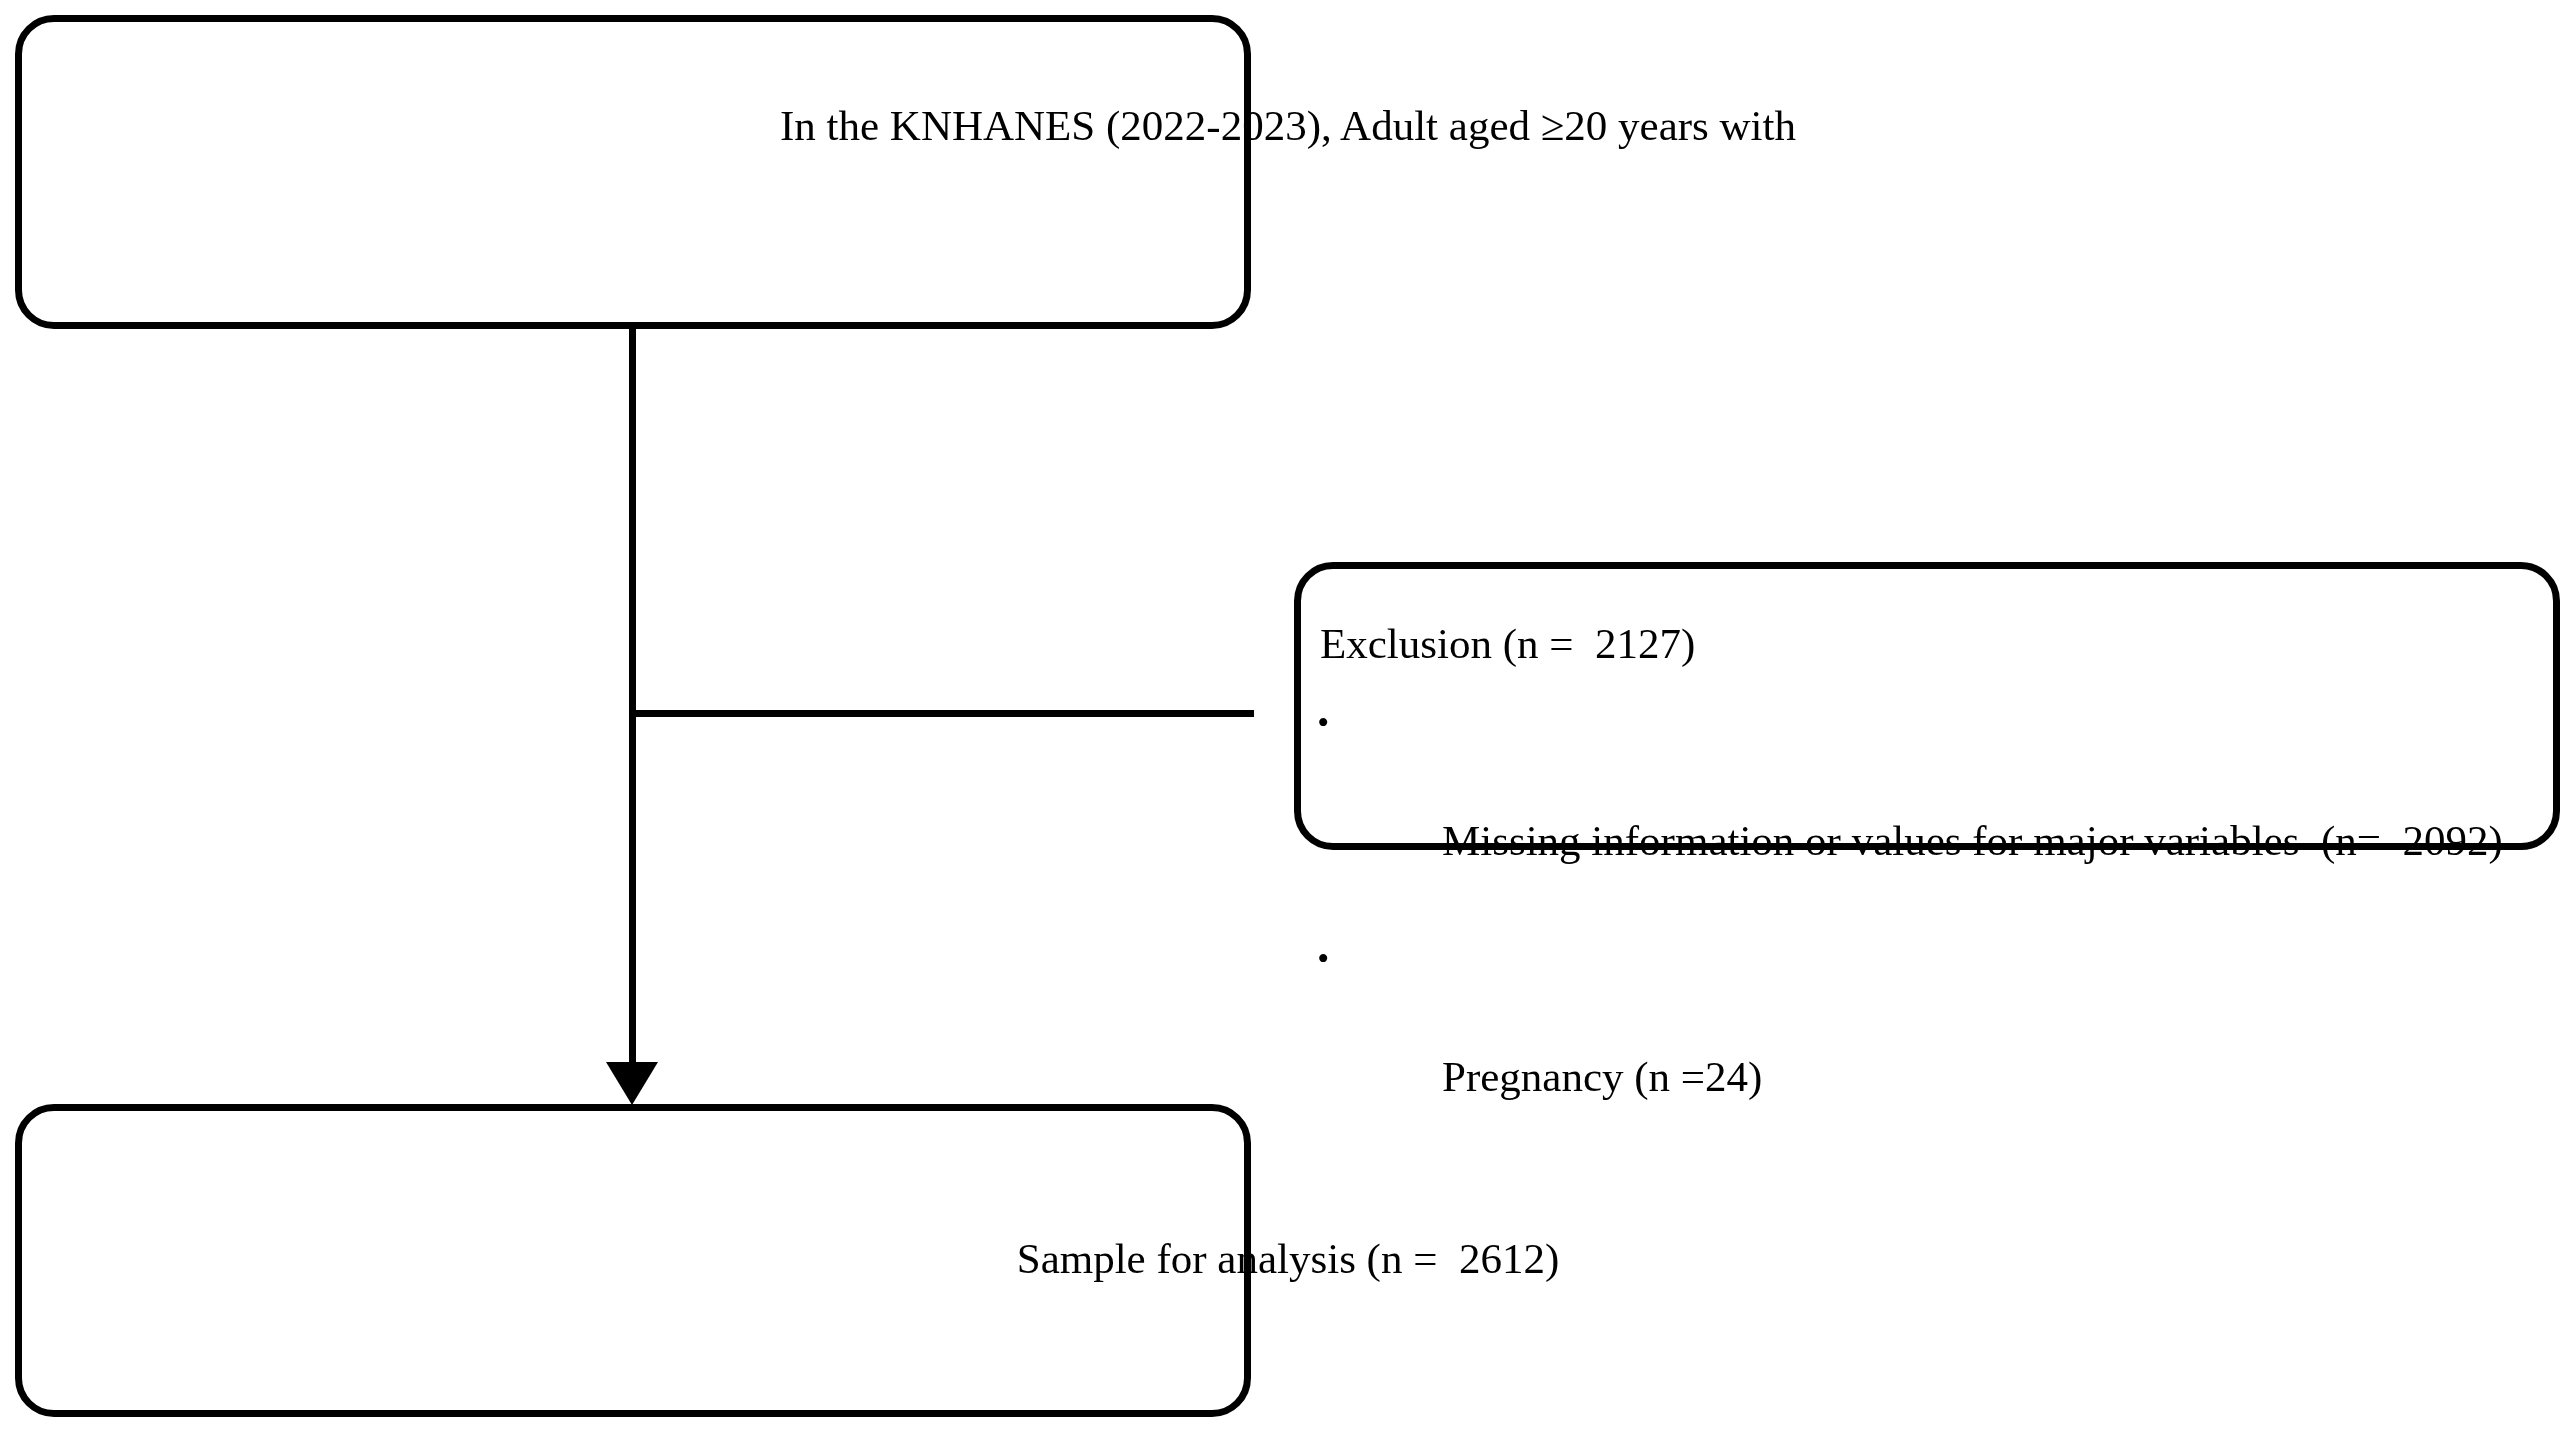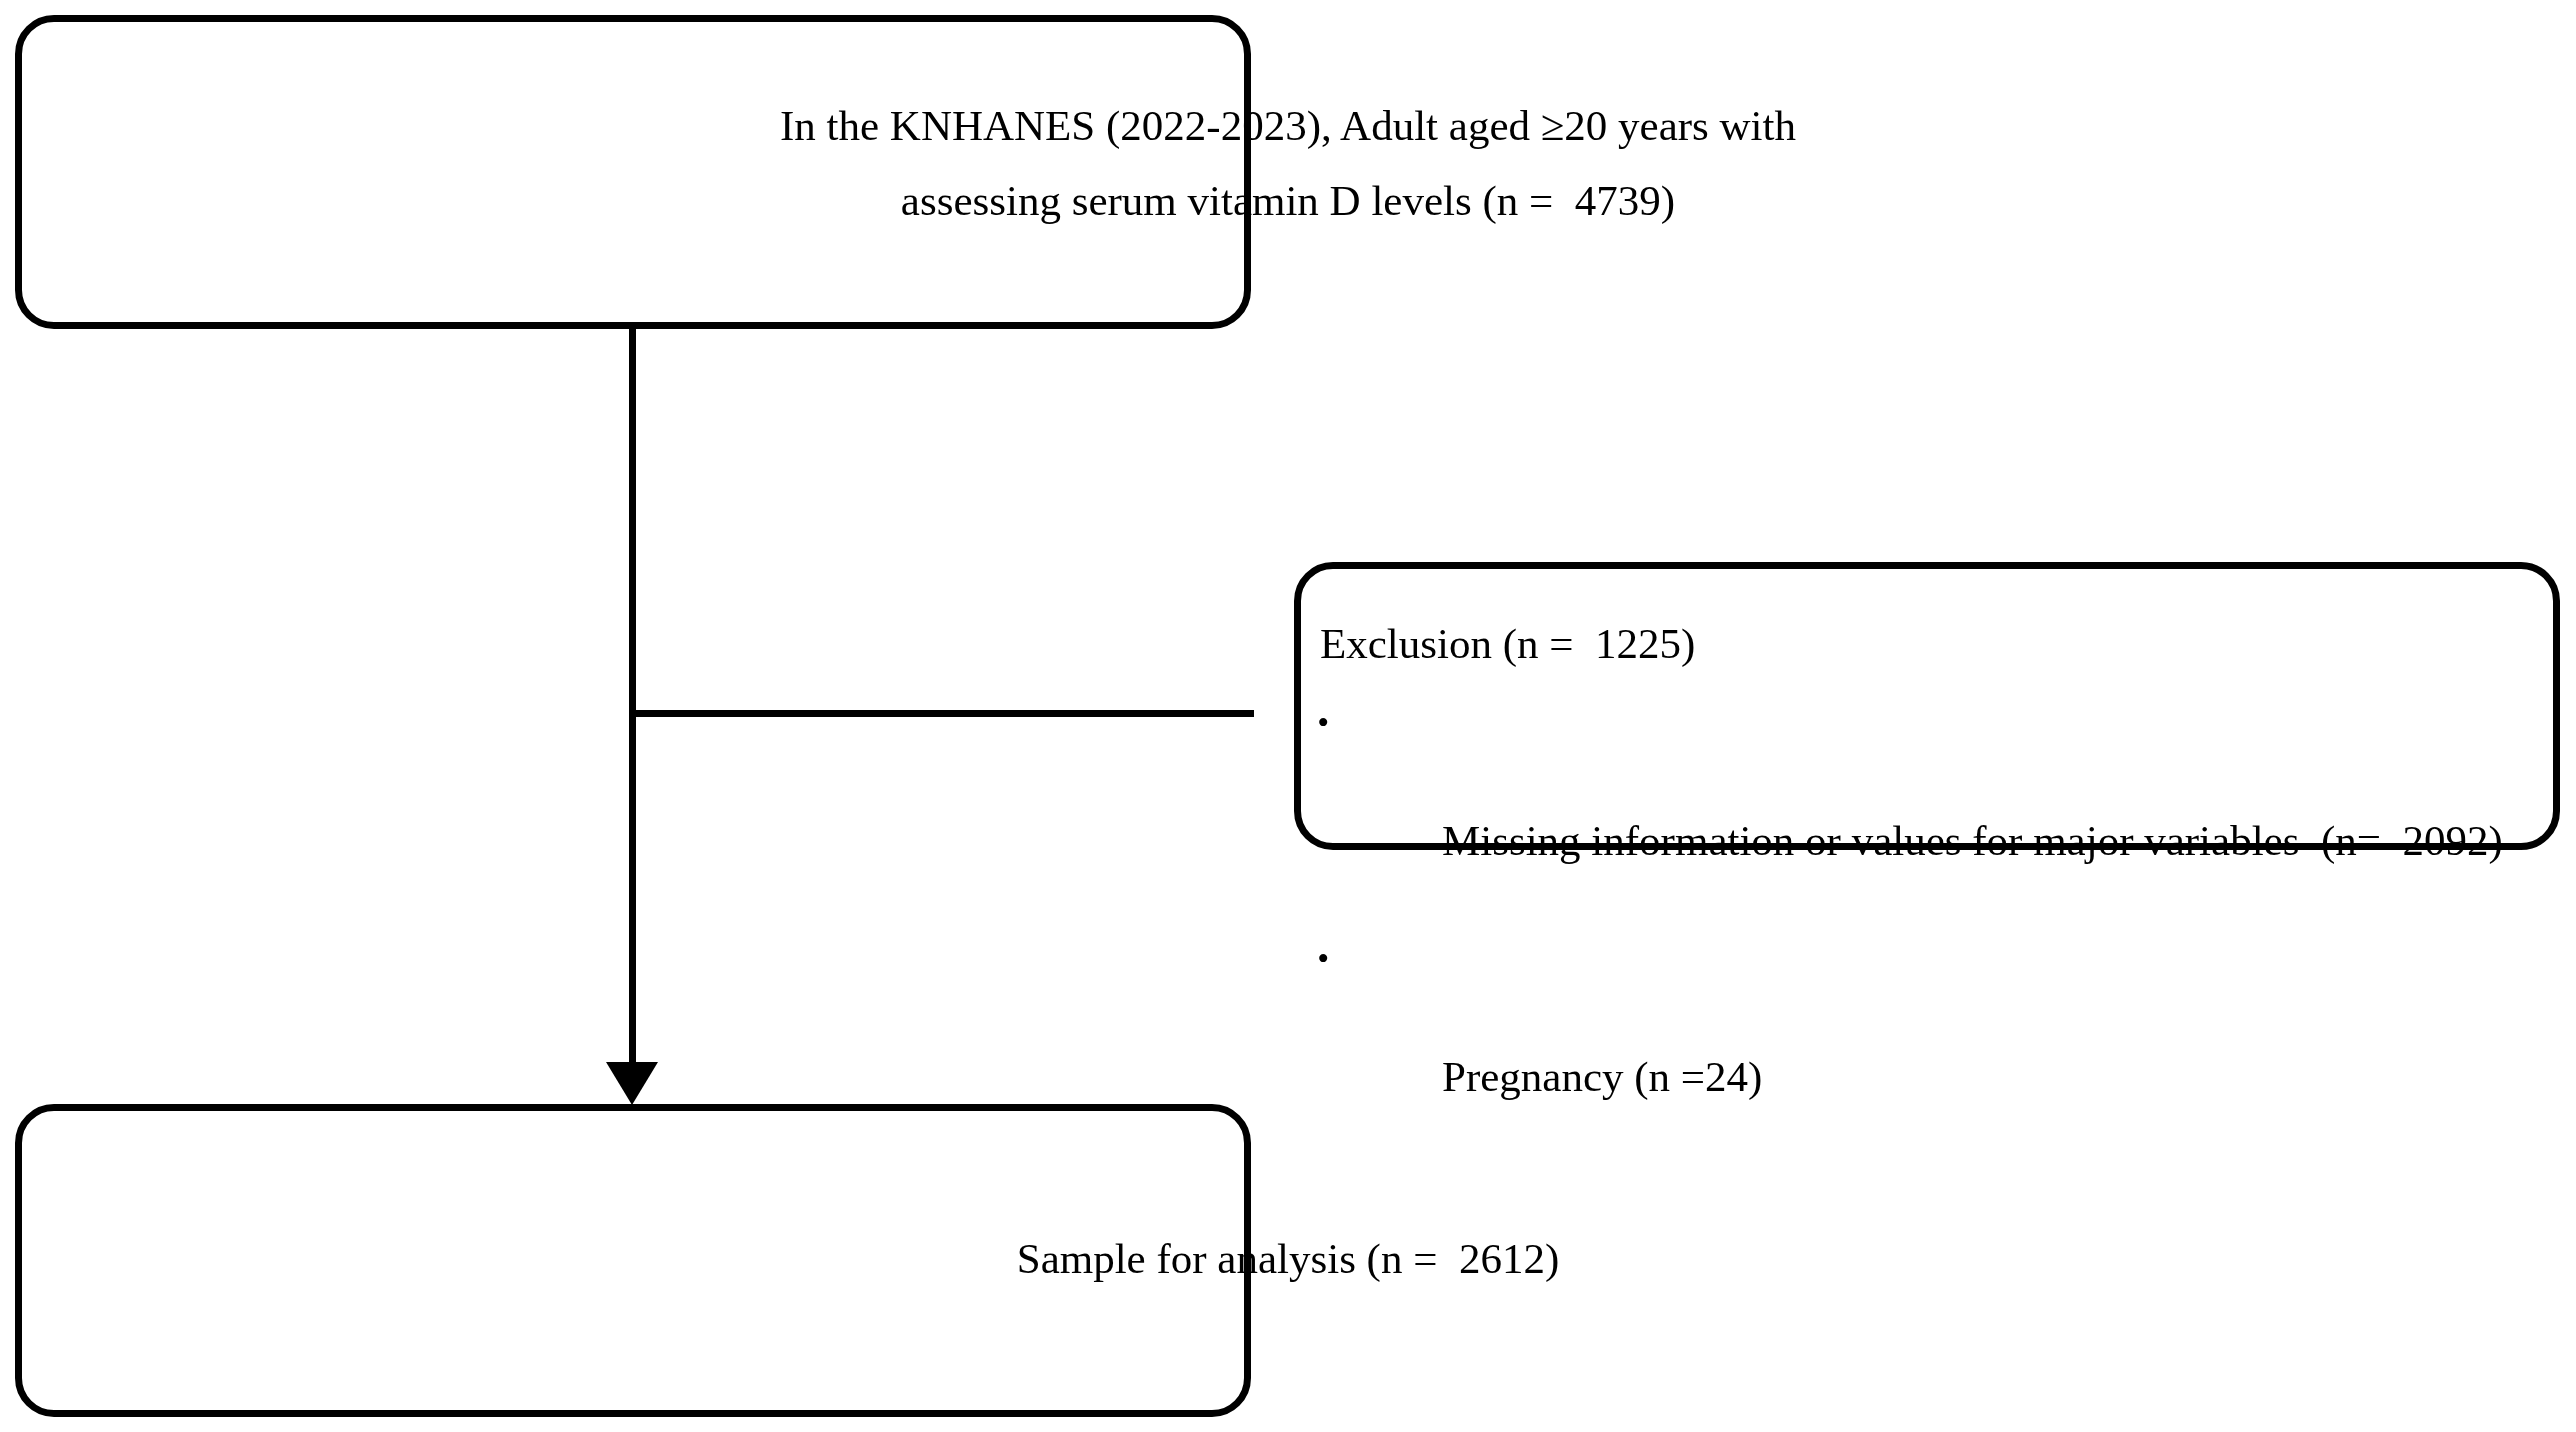--- a/index.html
+++ b/index.html
@@ -139,32 +139,32 @@
     border-left: 45px solid #000000;
     position: absolute;
   }
 </style>
 </head>
 <body>
 
 <div id="canvas">
 
   <div class="node" id="node-source"></div>
-  <div class="centered-text" id="source-text"><span>In the KNHANES (2022-2023), Adult aged ≥20 years with</span><br><span>assessing serum vitamin D levels (n =  4739)</span></div>
+  <div class="centered-text" id="source-text"><span>In the KNHANES (2022-2023), Adult aged ≥20 years with</span><br></div>
 
   <div class="connector" id="stem-vertical"></div>
   <div class="connector" id="arrowhead-down"></div>
 
   <div class="connector" id="branch-horizontal">
     <div id="arrowhead-right"></div>
   </div>
 
   <div class="node" id="node-exclusion"></div>
   <div class="exclusion-body">
-    <div class="exclusion-heading">Exclusion (n =  1225)</div>
+    <div class="exclusion-heading">Exclusion (n =  2127)</div>
     <ul class="bullet-list">
       <li class="bullet-item">
         <span class="bullet-dot">•</span>
         <span>Missing information or values for major variables  (n=  2092)</span>
       </li>
       <li class="bullet-item">
         <span class="bullet-dot">•</span>
         <span>Pregnancy (n =24)</span>
       </li>
     </ul>

